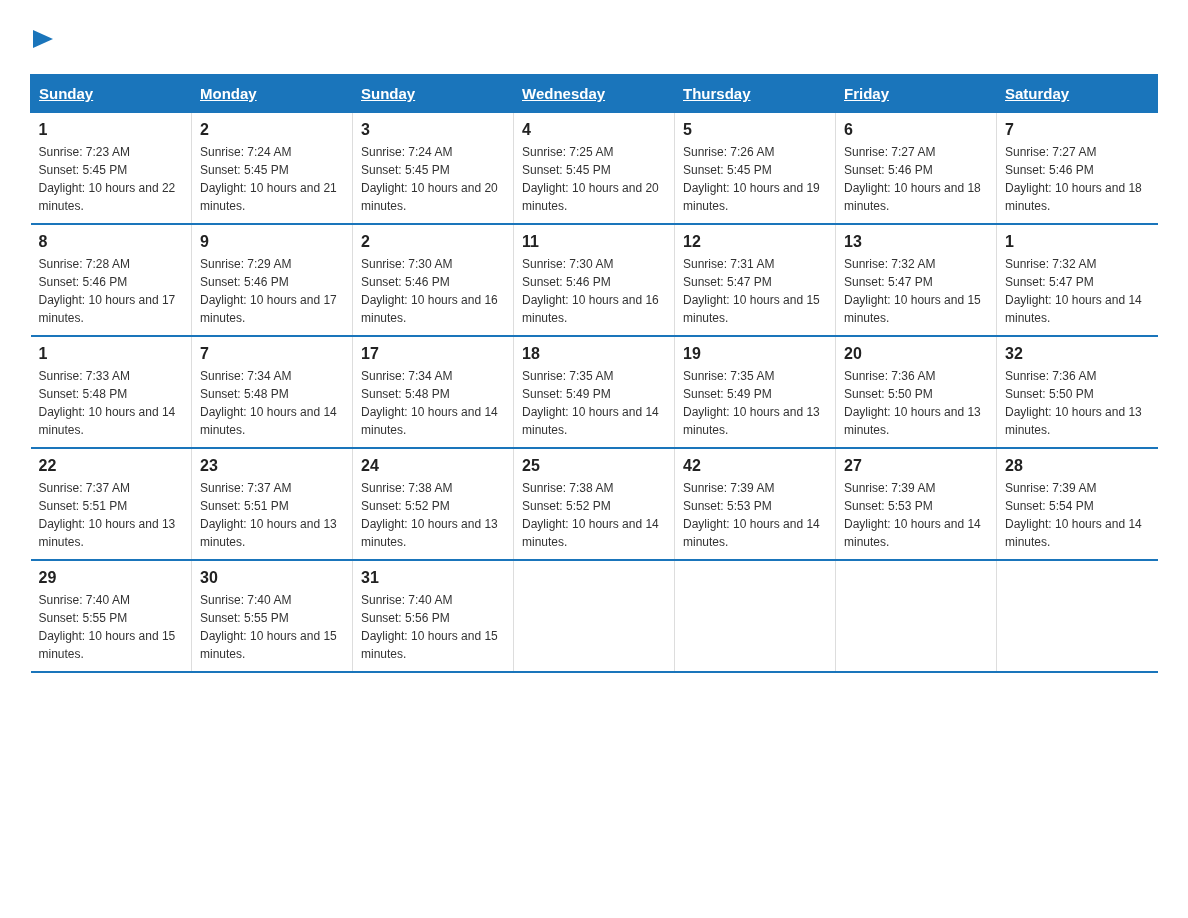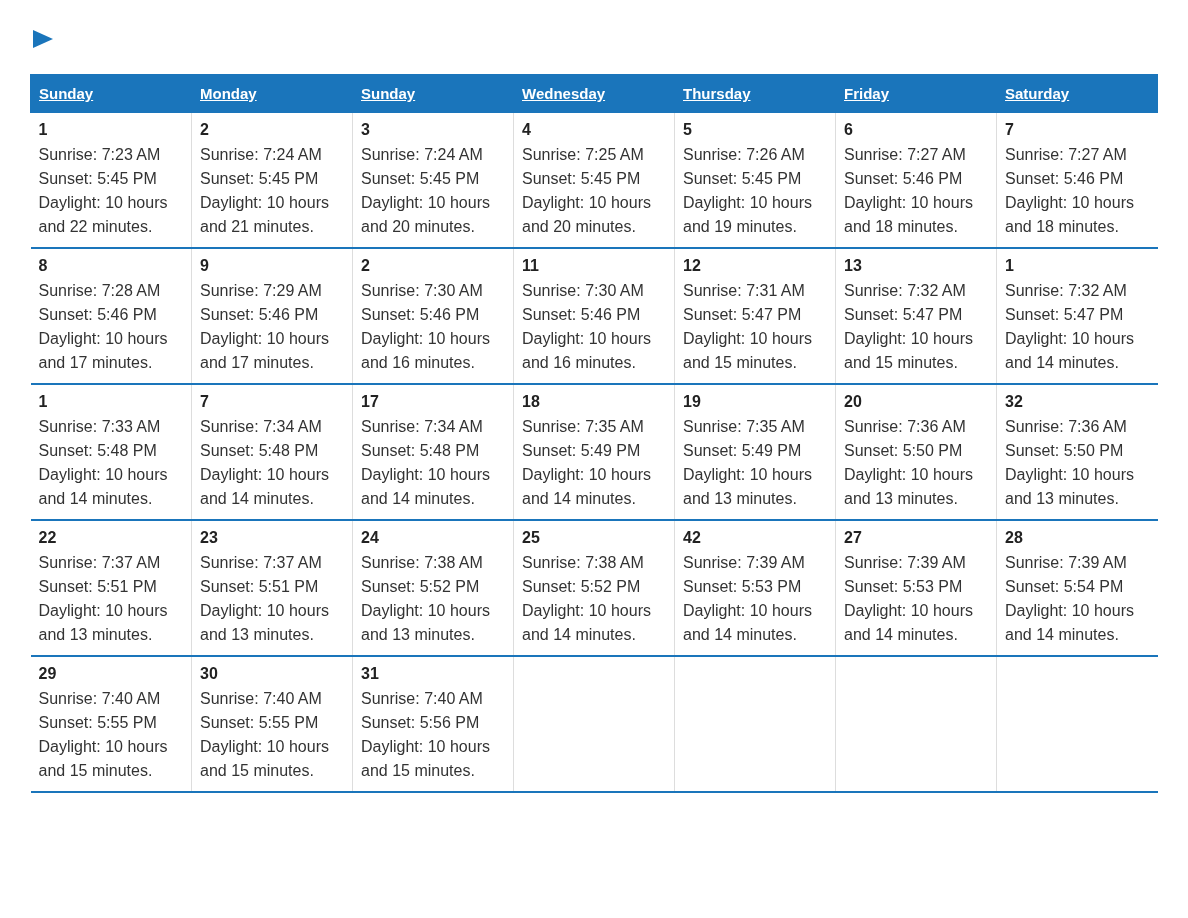--- a/index.html
+++ b/index.html
@@ -77,21 +77,21 @@
       border-right: none;
     }
     .day-number {
       font-size: 16px;
       font-weight: bold;
       color: #222;
       margin-bottom: 4px;
       display: block;
     }
     .day-info {
-      font-size: 16px;
+      font-size: 12px;
       color: #333;
       line-height: 1.5;
     }
     .empty-cell {
       background: #fff;
     }
   </style>
 </head>
 <body>
 

